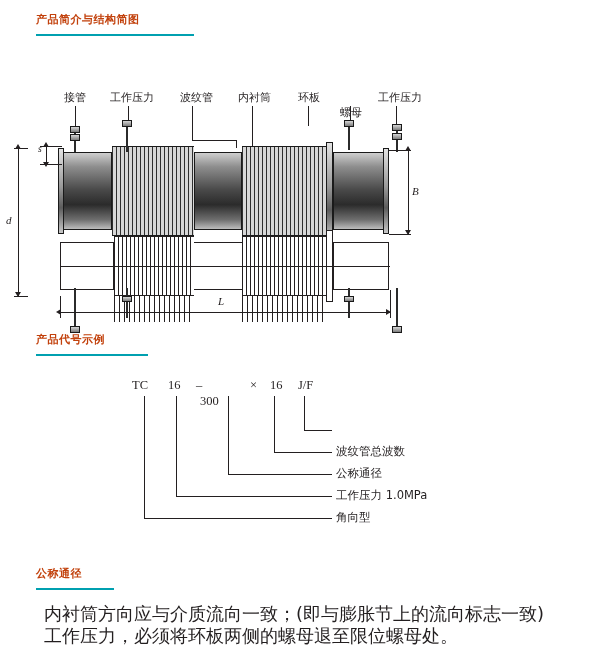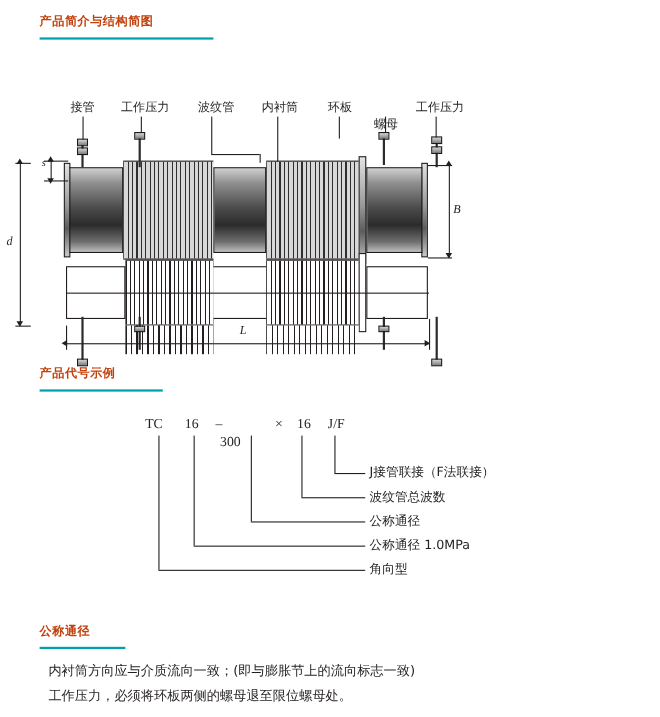--- a/index.html
+++ b/index.html
@@ -128,21 +128,21 @@
     color: #231f20;
     white-space: nowrap;
   }
   .vline { position: absolute; width: 1px; background: #231f20; }
   .hl { position: absolute; height: 1px; background: #231f20; }
 
   
   #install { position: absolute; left: 0; top: 588px; width: 600px; }
   .note {
     position: absolute;
-    font-size: 12px;
+    font-size: 18px;
     font-family: "DejaVu Sans", sans-serif;
     color: #231f20;
     white-space: nowrap;
   }
 </style>
 </head>
 <body>
 
 <div class="page">
 
@@ -256,33 +256,32 @@
     <div class="code-tok" style="left:132px; top:8px;">TC</div>
     <div class="code-tok" style="left:168px; top:8px;">16</div>
     <div class="code-tok" style="left:196px; top:8px;">–</div>
     <div class="code-tok" style="left:200px; top:8px;margin-top:16px;">300</div>
     <div class="code-tok" style="left:250px; top:8px;">×</div>
     <div class="code-tok" style="left:270px; top:8px;">16</div>
     <div class="code-tok" style="left:298px; top:8px;">J/F</div>
 
     <div class="vline" style="left:304px; top:26px; height:34px;"></div>
     <div class="hl" style="left:304px; top:60px; width:28px;"></div>
-    <div class="code-desc" style="left:336px; top:52px;">J接管联接（F法联接）</div>
 
     <div class="vline" style="left:274px; top:26px; height:56px;"></div>
     <div class="hl" style="left:274px; top:82px; width:58px;"></div>
     <div class="code-desc" style="left:336px; top:74px;">波纹管总波数</div>
 
     <div class="vline" style="left:228px; top:26px; height:78px;"></div>
     <div class="hl" style="left:228px; top:104px; width:104px;"></div>
     <div class="code-desc" style="left:336px; top:96px;font-family:Liberation Mono, monospace;">公称通径</div>
 
     <div class="vline" style="left:176px; top:26px; height:100px;"></div>
     <div class="hl" style="left:176px; top:126px; width:156px;"></div>
-    <div class="code-desc" style="left:336px; top:118px;">公称通径 1.0MPa</div>
+    <div class="code-desc" style="left:336px; top:118px;">工作压力 1.0MPa</div>
 
     <div class="vline" style="left:144px; top:26px; height:122px;"></div>
     <div class="hl" style="left:144px; top:148px; width:188px;"></div>
     <div class="code-desc" style="left:336px; top:140px;">角向型</div>
   </div>
 
   <div class="section-title" style="left:36px; top:566px;">公称通径</div>
   <div class="title-rule" style="left:36px; top:588px; width:78px;"></div>
 
   <div id="install">

